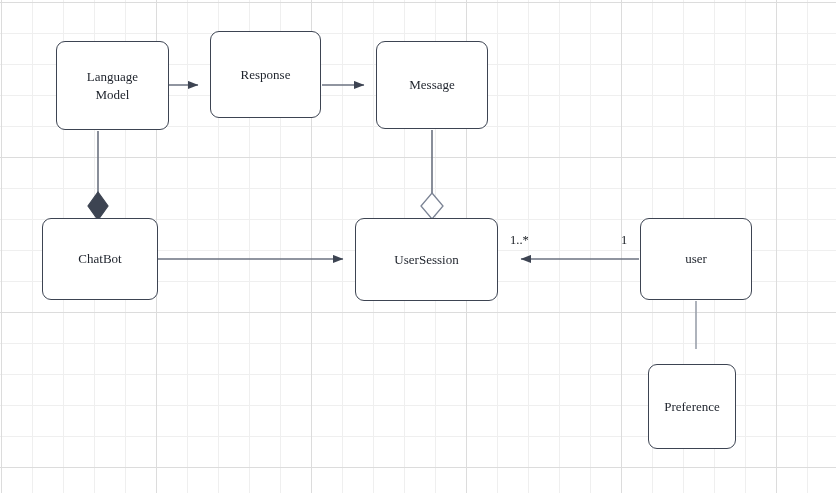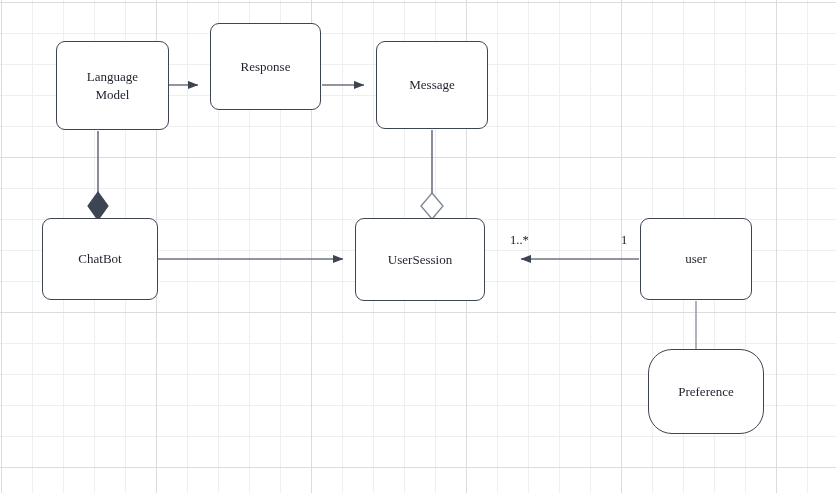--- a/index.html
+++ b/index.html
@@ -105,41 +105,41 @@
     </g>
   </svg>
 
   <div class="node" style="left:56px; top:41px; width:113px; height:89px;">
     <span>
       <span>Language</span><br>
       <span>Model</span>
     </span>
   </div>
 
-  <div class="node" style="left:210px; top:23px; width:111px; height:87px;">
+  <div class="node" style="left:210px; top:31px; width:111px; height:87px;">
     <span>Response</span>
   </div>
 
   <div class="node" style="left:376px; top:41px; width:112px; height:88px;align-items:center;">
     <span>Message</span>
   </div>
 
   <div class="node" style="left:42px; top:218px; width:116px; height:82px;">
     <span>ChatBot</span>
   </div>
 
-  <div class="node" style="left:355px; top:218px; width:130px; height:83px;">
+  <div class="node" style="left:355px; top:218px; width:143px; height:83px;">
     <span>UserSession</span>
   </div>
 
   <div class="node" style="left:640px; top:218px; width:112px; height:82px;text-align:right;">
     <span>user</span>
   </div>
 
-  <div class="node" style="left:648px; top:349px; width:116px; height:85px;border-radius:24px;">
+  <div class="node" style="left:648px; top:364px; width:88px; height:85px;">
     <span>Preference</span>
   </div>
 
   <div class="mult" style="left:510px; top:233px;">1..*</div>
 
   <div class="mult" style="left:621px; top:233px;">1</div>
 
 </div>
 
 </body></html>

